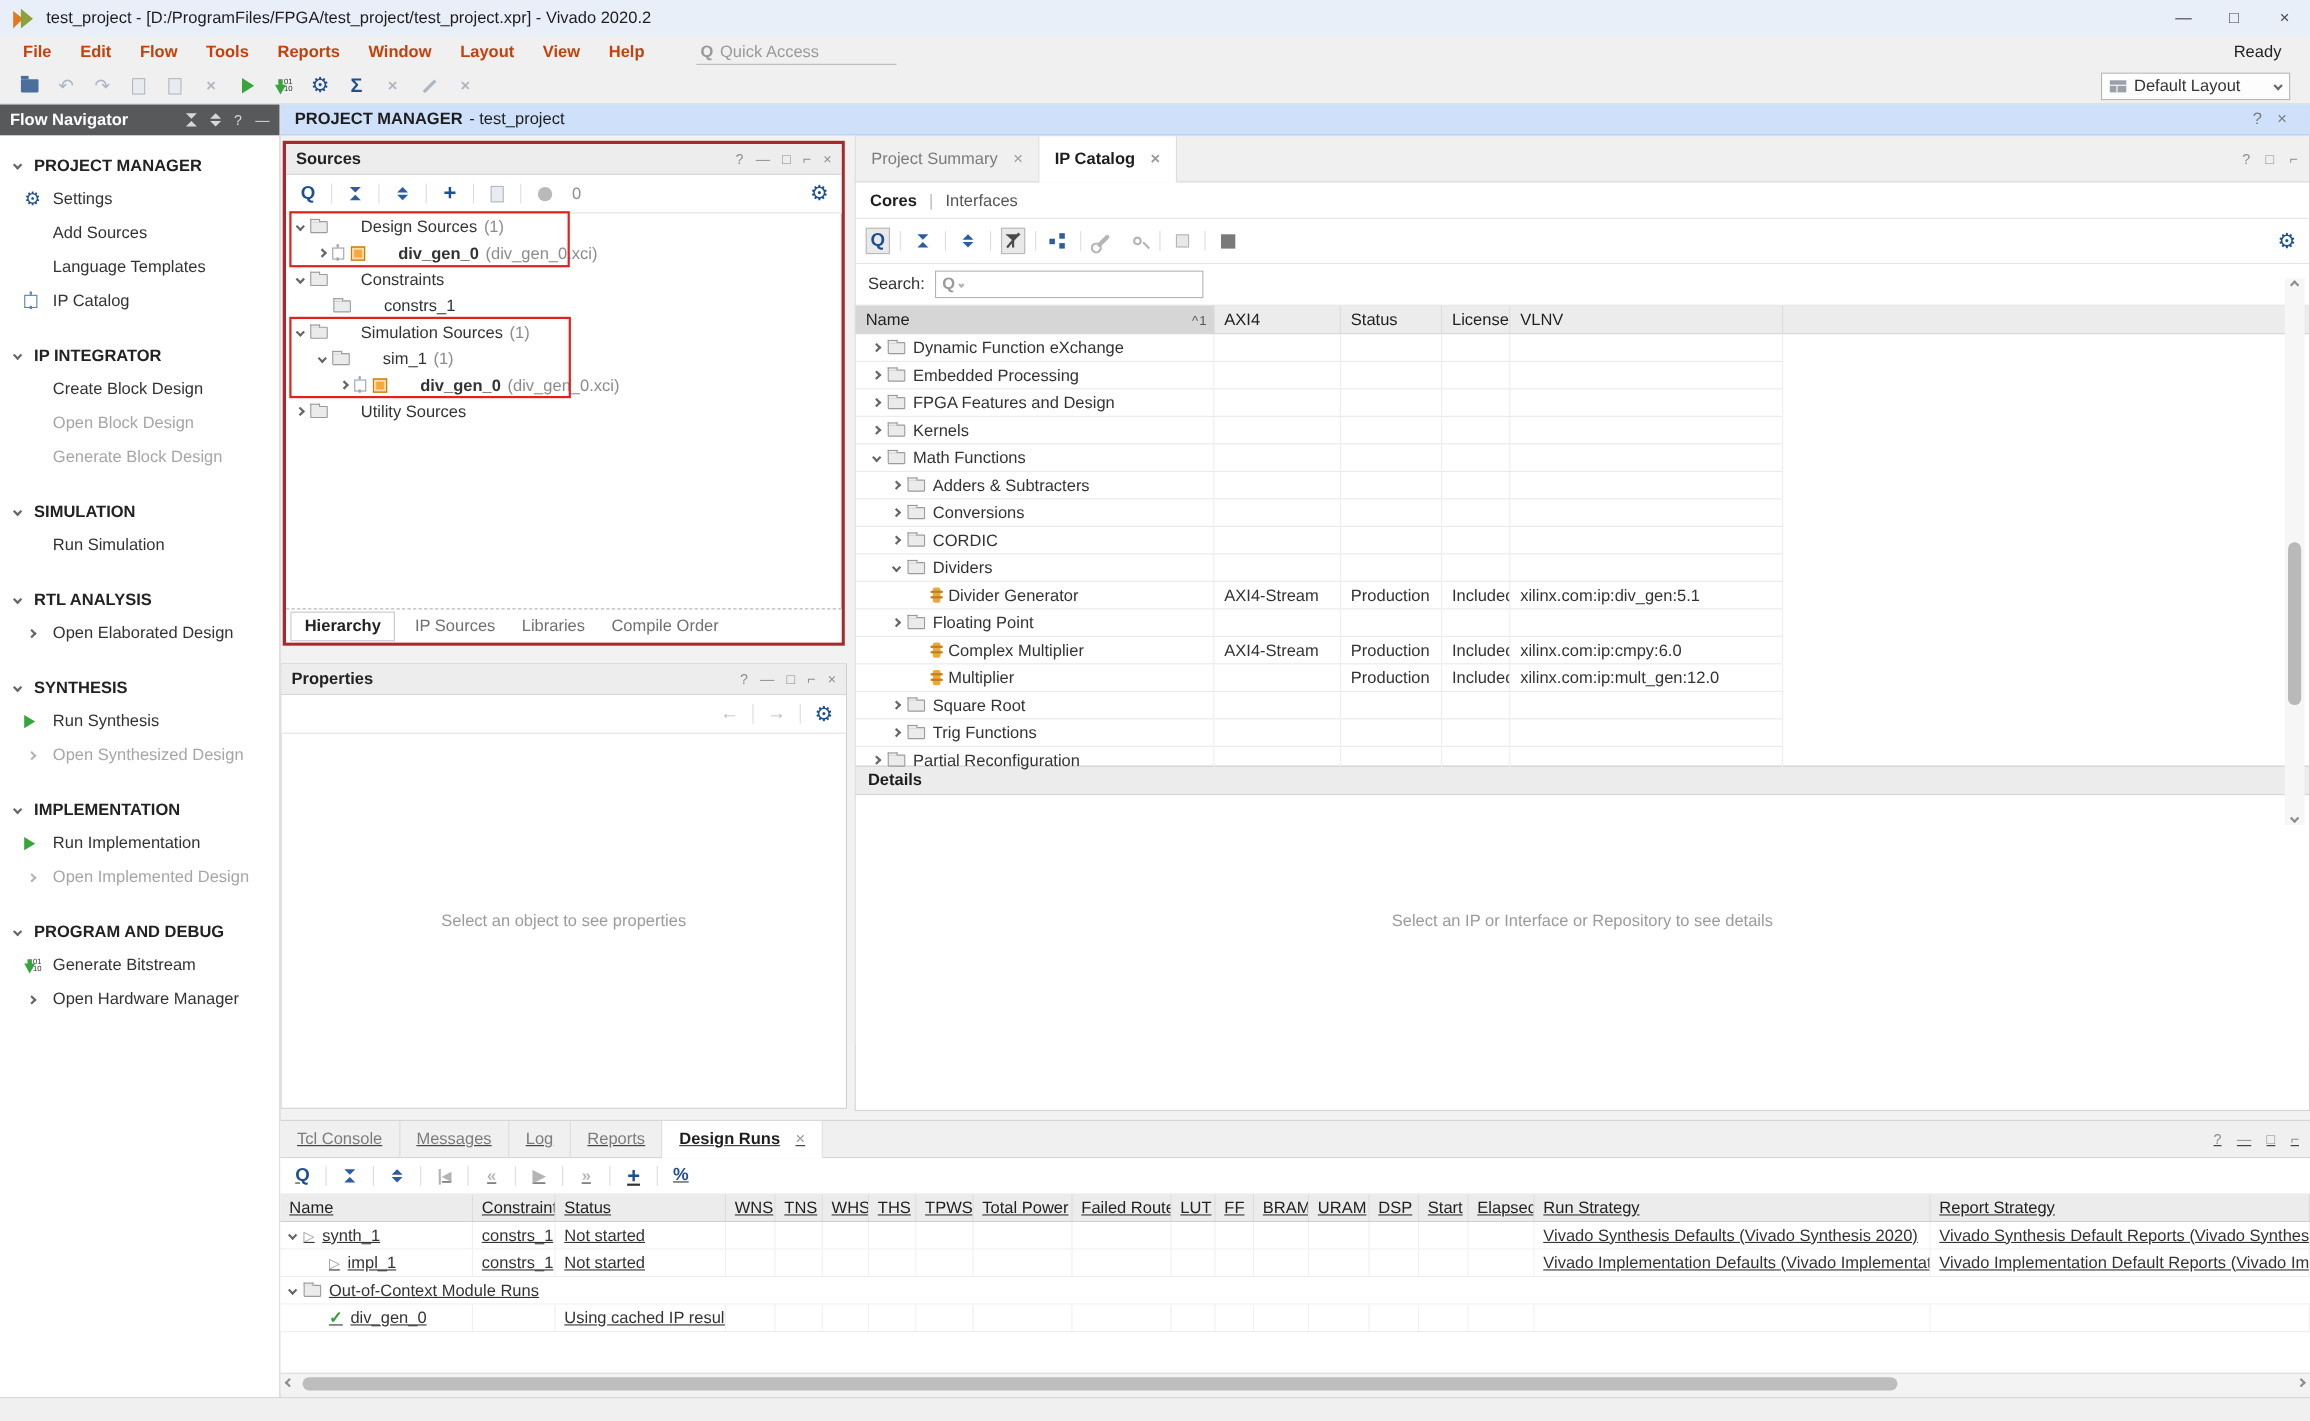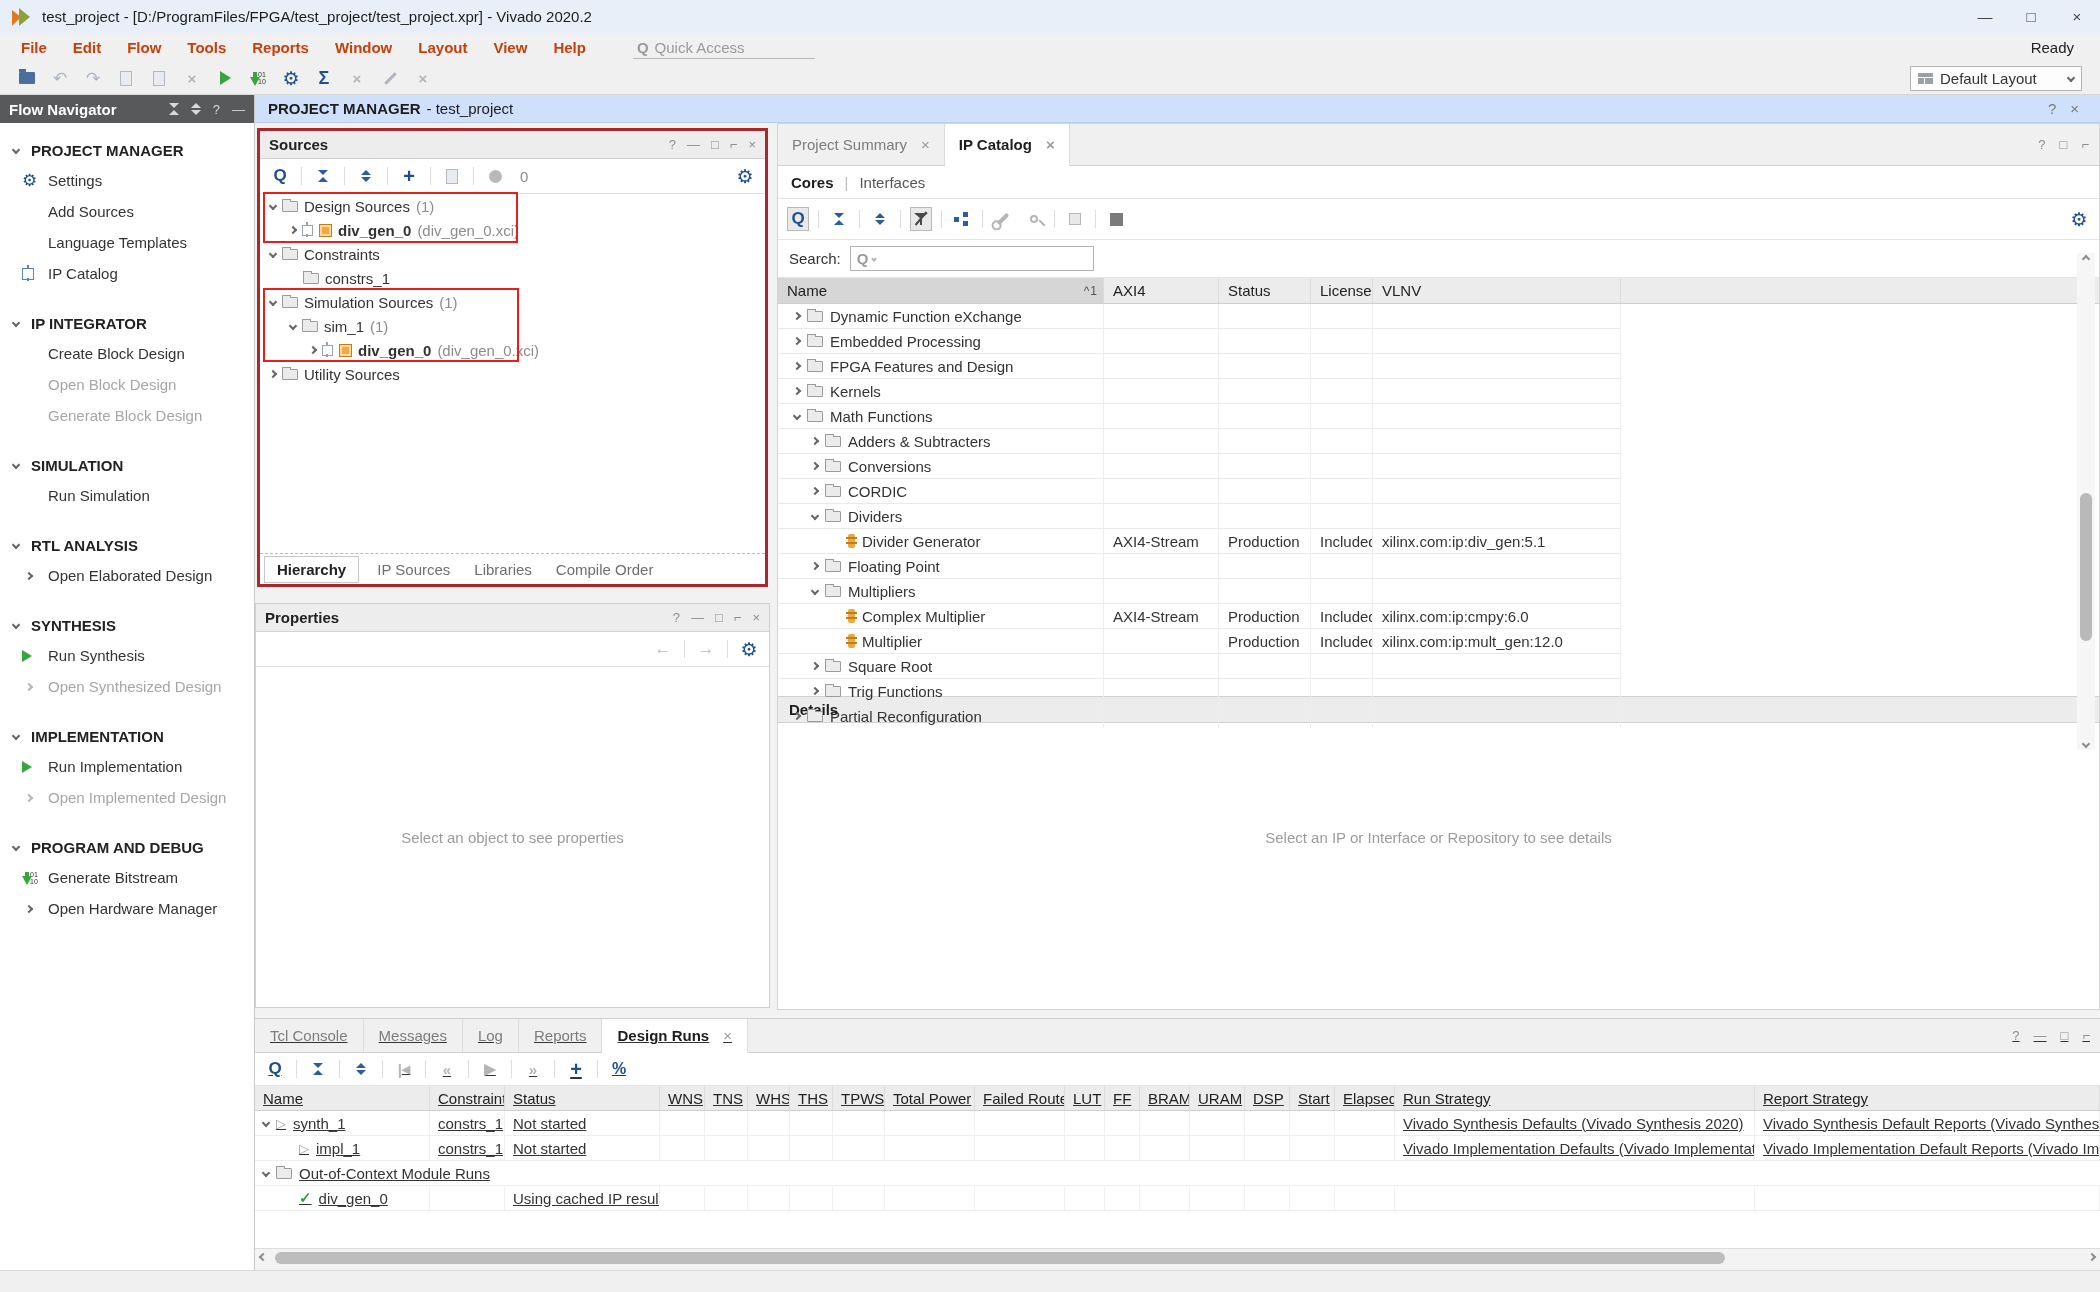--- a/index.html
+++ b/index.html
@@ -89,21 +89,21 @@
   
   .sources-panel { position:absolute; top:128px; left:257px; width:511px; height:459px; background:#fff; border:3px solid #a8282c; }
   .src-tree { position:relative; }
   .trow { height:24px; display:flex; align-items:center; gap:6px; }
   .ind0 { padding-left:10px; } .ind1 { padding-left:30px; } .ind2 { padding-left:50px; }
   .fold { width:16px; height:11px; background:#ebebeb; border:1px solid #9b9b9b; border-radius:1px; position:relative; flex:none; }
   .fold::before { content:""; position:absolute; top:-3px; left:-1px; width:7px; height:2px; background:#ebebeb; border:1px solid #9b9b9b; border-bottom:none; }
   .chip-gray { width:11px; height:11px; border:1px solid #9aa2ac; position:relative; flex:none; }
   .chip-gray::before { content:""; position:absolute; left:3px; top:-4px; width:2px; height:3px; background:#9aa2ac; box-shadow:0 12px 0 #9aa2ac; }
   .orange-sq { width:13px; height:13px; background:#f5a83c; border:1px solid #c07d1c; box-shadow:inset 0 0 0 2px #fbd9a2; flex:none; }
-  .tlabel { color:#333; white-space:nowrap; }
+  .tlabel { color:#333; white-space:nowrap;margin-left:24px; }
   .tlabel.b { font-weight:bold; }
   .tsuffix { color:#8c8c8c; white-space:nowrap; }
   .ann { position:absolute; border:2px solid #e2211c; pointer-events:none; }
   .src-tabs { position:absolute; bottom:0; left:0; right:0; height:31px; border-top:1px dashed #b9b9b9; display:flex; align-items:center; background:#fff; padding-left:4px; }
   .src-tab { padding:4px 12px; color:#6f6f6f; }
   .src-tab.active { background:#fff; border:1px solid #c7c7c7; font-weight:bold; color:#222; margin-right:6px; }
 
   
   .props-panel { position:absolute; top:603px; left:255px; width:515px; height:405px; background:#fff; border:1px solid #cfcfcf; }
   .props-body { height:340px; display:flex; align-items:center; justify-content:center; color:#9b9b9b; }
@@ -709,31 +709,20 @@
             <span class="chev right sm"></span>
             <span class="fold"></span>
             <span>Floating Point</span>
           </div>
         <div class="cell cw-axi4"></div>
           <div class="cell cw-status"></div>
           <div class="cell cw-license"></div>
           <div class="cell cw-vlnv"></div>
       </div>
       <div class="iprow">
-        <div class="cell namecell cw-name lv2">
-            <span class="chev down sm"></span>
-            <span class="fold"></span>
-            <span>Multipliers</span>
-          </div>
-        <div class="cell cw-axi4"></div>
-          <div class="cell cw-status"></div>
-          <div class="cell cw-license"></div>
-          <div class="cell cw-vlnv"></div>
-      </div>
-      <div class="iprow">
         <div class="cell namecell cw-name lv3">
             <span class="ipbolt"></span>
             <span>Complex Multiplier</span>
           </div>
         <div class="cell cw-axi4">AXI4-Stream</div>
         <div class="cell cw-status">Production</div>
         <div class="cell cw-license">Included</div>
         <div class="cell cw-vlnv">xilinx.com:ip:cmpy:6.0</div>
       </div>
       <div class="iprow">

